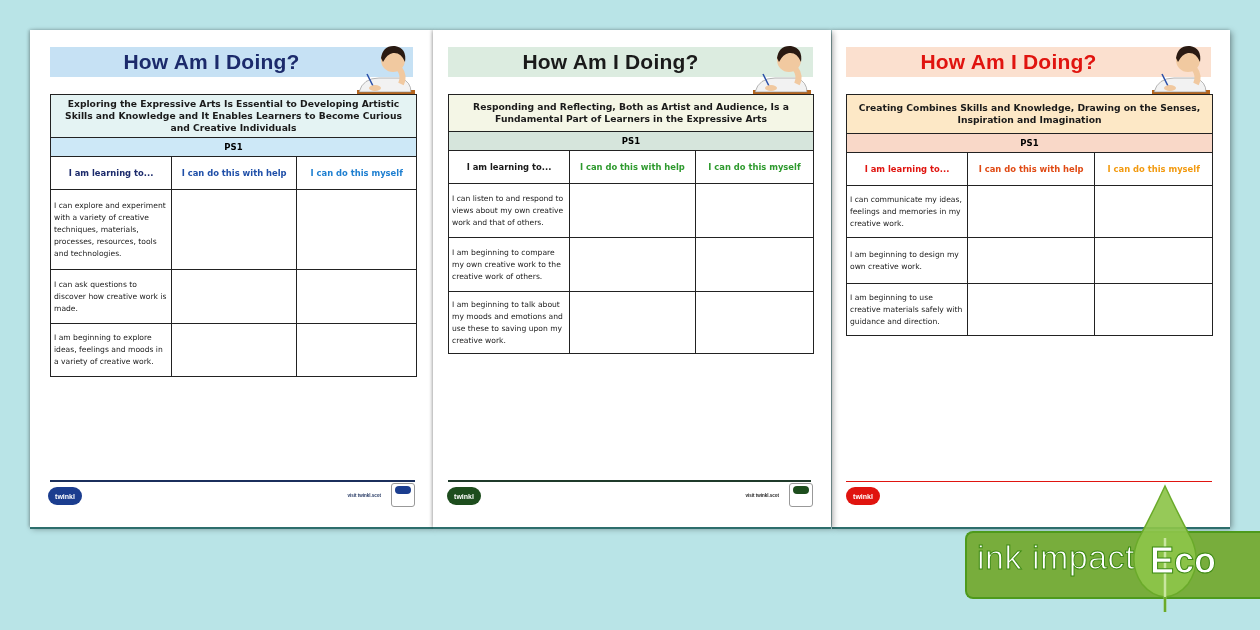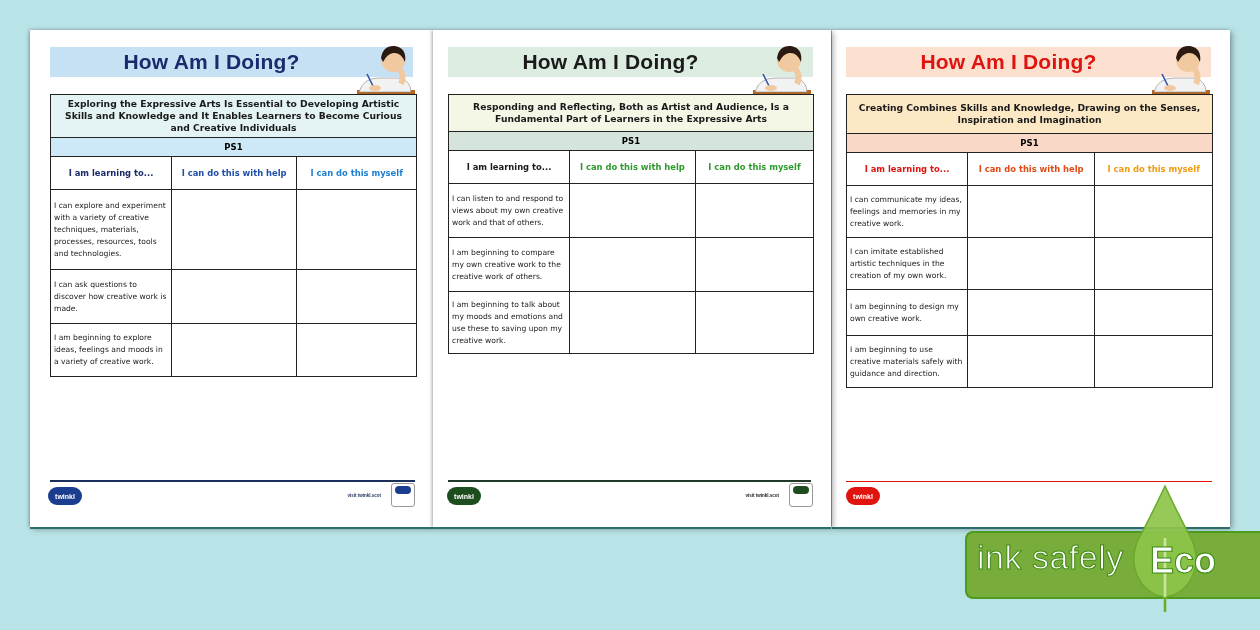--- a/index.html
+++ b/index.html
@@ -228,43 +228,38 @@
     <tr>
       <td class="col-head col1" style="color:#e0140f;">I am learning to...</td>
       <td class="col-head" style="color:#e04a14;">I can do this with help</td>
       <td class="col-head" style="color:#f29a10;">I can do this myself</td>
     </tr>
     <tr style="height:52px;">
       <td class="stmt">I can communicate my ideas, feelings and memories in my creative work.</td>
       <td></td>
       <td></td>
     </tr>
-    <tr style="height:52px;">
-      <td class="stmt">I can imitate established artistic techniques in the creation of my own work.</td>
-      <td></td>
-      <td></td>
-    </tr>
     <tr style="height:46px;">
       <td class="stmt">I am beginning to design my own creative work.</td>
       <td></td>
       <td></td>
     </tr>
     <tr style="height:52px;">
       <td class="stmt">I am beginning to use creative materials safely with guidance and direction.</td>
       <td></td>
       <td></td>
     </tr>
   </tbody>
     </table>
   <div class="footer-line" style="background:#e0140f; left:14px; height:1.5px;"></div>
   <div class="twinkl-logo" style="background:#e0140f; left:14px;">twinkl</div>
 </div>
 
 <div class="eco">
   <div class="eco-bar"></div>
-  <div class="eco-text">ink safely</div>
+  <div class="eco-text">ink impact</div>
 </div>
 <svg class="eco-leaf" viewBox="0 0 70 128">
   <path d="M35 2 Q48 30 62 56 Q72 80 58 100 Q48 112 35 113 Q22 112 12 100 Q-2 80 8 56 Q22 30 35 2 Z" fill="#8dc44a" fill-opacity="0.92" stroke="#6aaa2a" stroke-width="1.5"></path>
   <line x1="35" y1="54" x2="35" y2="128" stroke="#c9e6a0" stroke-width="2.5"></line>
   <line x1="35" y1="113" x2="35" y2="128" stroke="#6aaa2a" stroke-width="2.5"></line>
 </svg>
 <div class="eco-word">Eco</div>
 
 </body></html>

